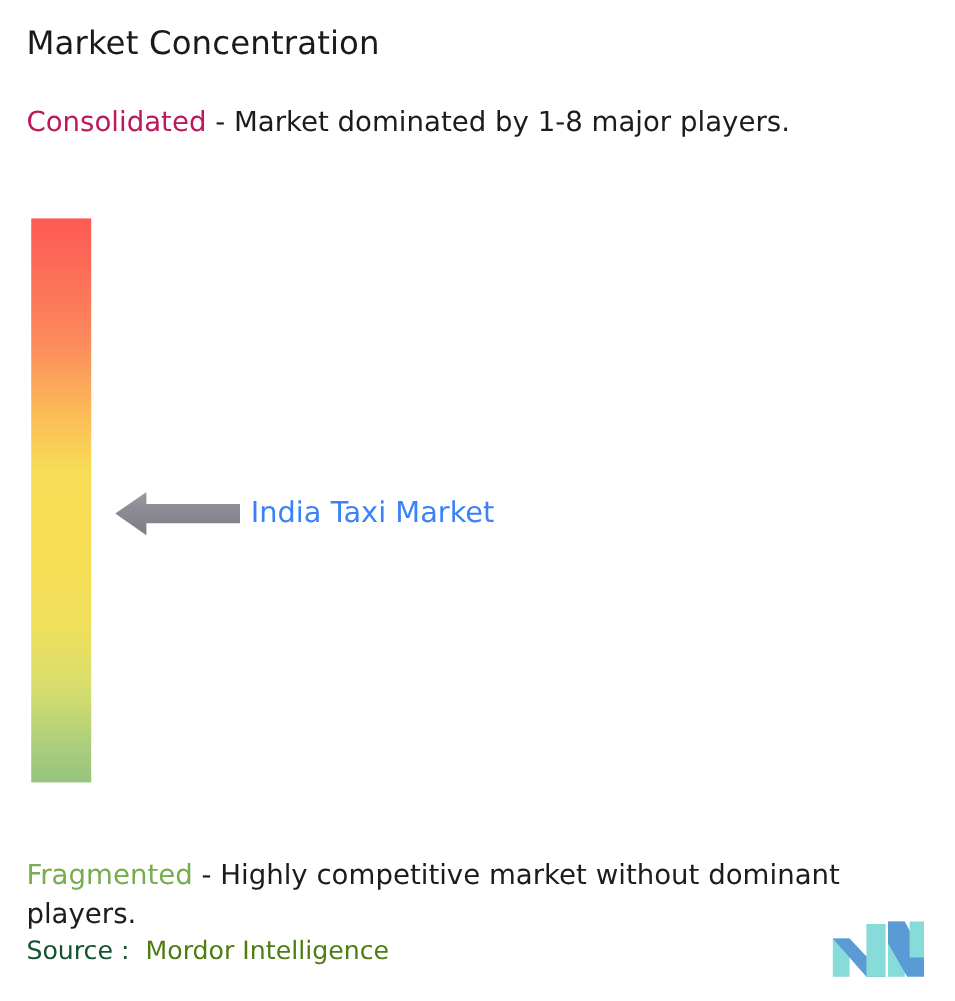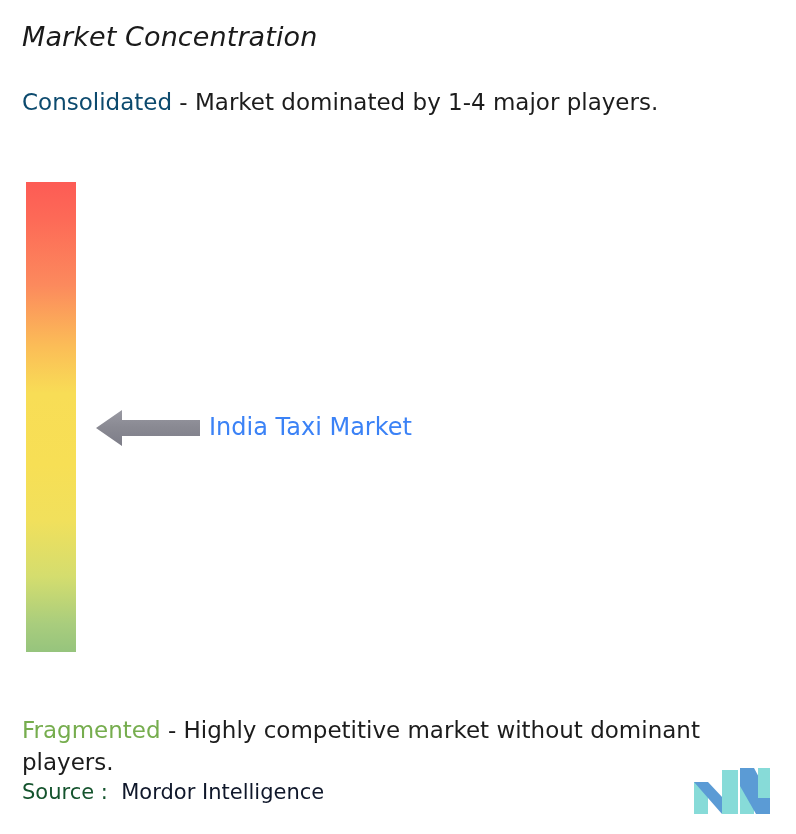--- a/index.html
+++ b/index.html
@@ -19,39 +19,38 @@
   .page-title {
     position: absolute;
     left: 22px;
     top: 20px;
     font-size: 27px;
     font-weight: 400;
     color: #1a1a1a;
     letter-spacing: 0.1px;
     line-height: 34px;
     white-space: nowrap;
-    font-style: italic;
   }
 
   .legend-line {
     position: absolute;
     left: 22px;
     font-size: 23px;
     line-height: 32px;
     color: #1c1c1c;
     width: 760px;
     font-weight: 400;
   }
   .legend-top { top: 86px; }
   .legend-bottom { top: 686px; margin-top: 28px; }
 
   .legend-key {
     font-weight: 400;
   }
-  .key-consolidated { color: #0c4a6e; }
+  .key-consolidated { color: #be185d; }
   .key-fragmented   { color: #76ad4e; }
 
   .legend-desc {
     color: #1c1c1c;
   }
 
   .scale-wrap {
     position: absolute;
     left: 26px;
     top: 182px;
@@ -100,37 +99,37 @@
     position: absolute;
     left: 22px;
     top: 778px;
     font-size: 21px;
     line-height: 28px;
     color: #808184;
     white-space: nowrap;
     font-weight: 400;
   }
   .source-label { color: #14532d; }
-  .source-value { color: #0f172a; }
+  .source-value { color: #4d7c0f; }
 
   .brand-logo {
     position: absolute;
     left: 692px;
     top: 766px;
     width: 82px;
     height: 50px;
   }
   .brand-logo svg { display: block; }
 </style>
 </head>
 <body>
 
 <div class="page-title">Market Concentration</div>
 
-<div class="legend-line legend-top"><span class="legend-key key-consolidated">Consolidated</span><span class="legend-desc">  - </span><span class="legend-desc">Market dominated by 1-4 major players.</span></div>
+<div class="legend-line legend-top"><span class="legend-key key-consolidated">Consolidated</span><span class="legend-desc">  - </span><span class="legend-desc">Market dominated by 1-8 major players.</span></div>
 
 <div class="scale-wrap">
   <div class="scale-bar"></div>
 </div>
 
 <div class="marker">
   <svg width="104" height="46" viewBox="0 0 104 46">
     <defs>
       <linearGradient id="arrGrad" x1="0" y1="0" x2="0" y2="1">
         <stop offset="0%" stop-color="#9a9aa3"></stop>

